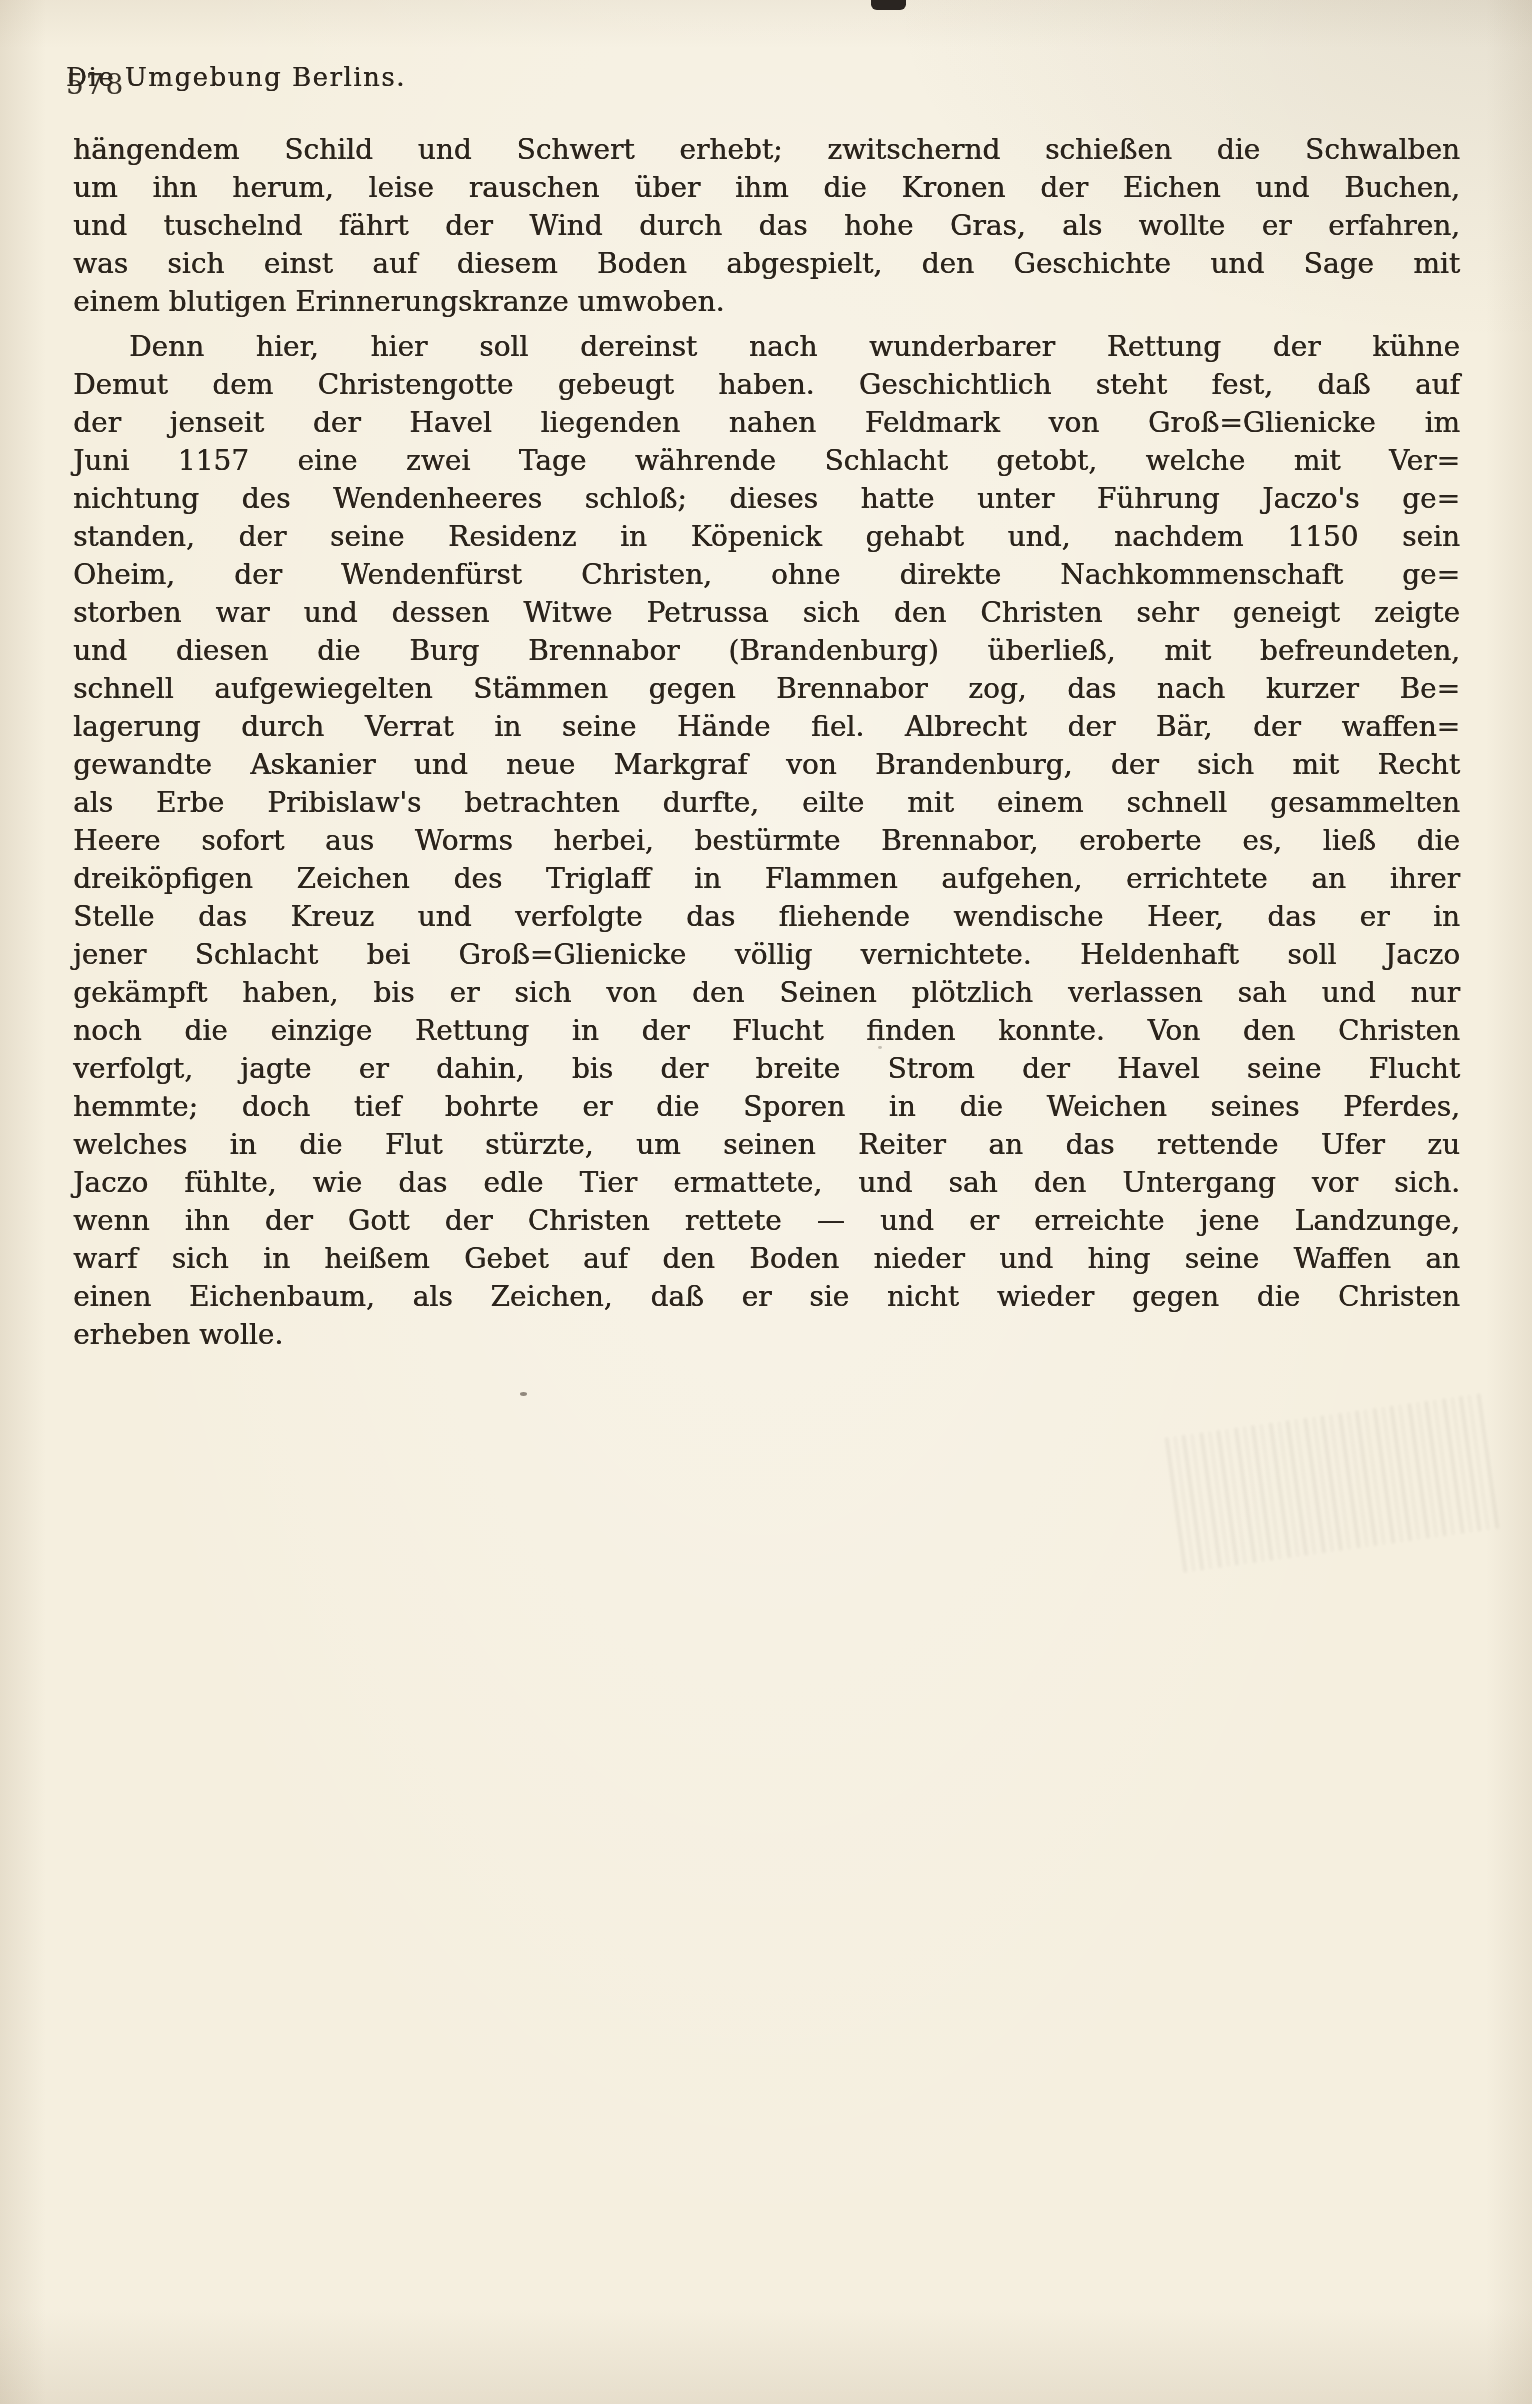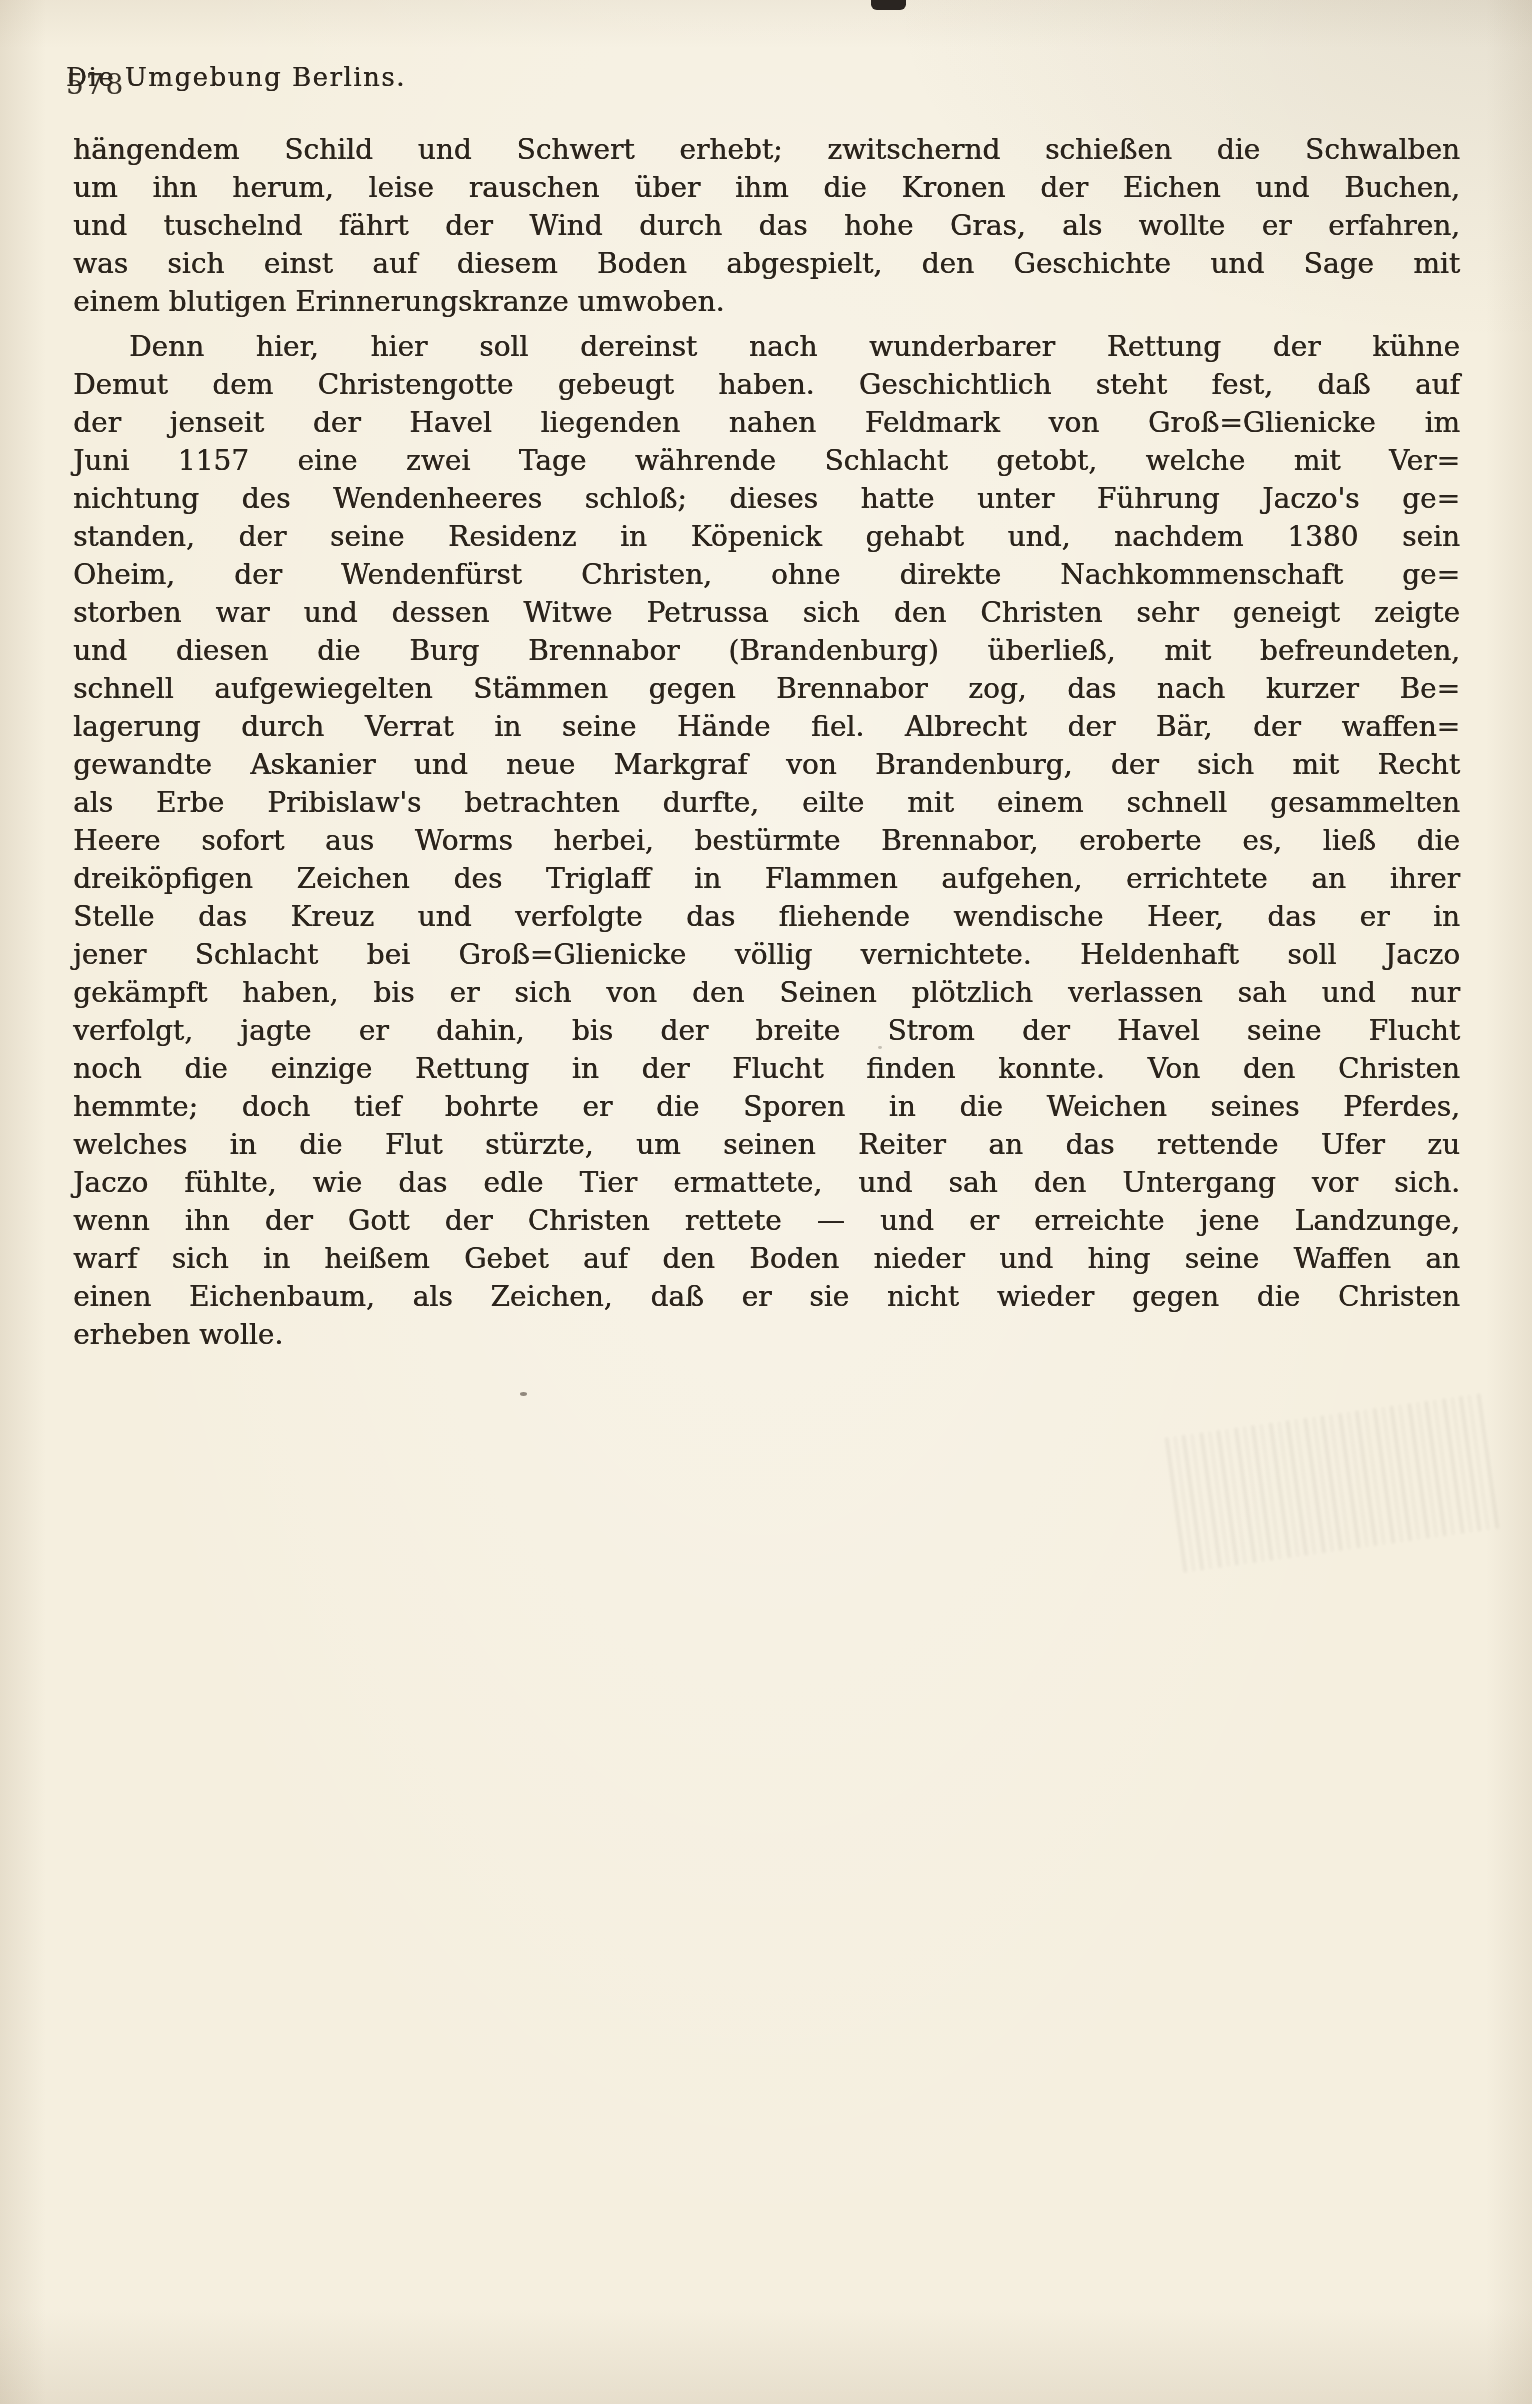--- a/index.html
+++ b/index.html
@@ -129,35 +129,35 @@
         <div class="line">und tuschelnd fährt der Wind durch das hohe Gras, als wollte er erfahren,</div>
         <div class="line">was sich einst auf diesem Boden abgespielt, den Geschichte und Sage mit</div>
         <div class="line last">einem blutigen Erinnerungskranze umwoben.</div>
       </div>
       <div class="paragraph">
         <div class="line indent">Denn hier, hier soll dereinst nach wunderbarer Rettung der kühne</div>
         <div class="line">Demut dem Christengotte gebeugt haben. Geschichtlich steht fest, daß auf</div>
         <div class="line">der jenseit der Havel liegenden nahen Feldmark von Groß=Glienicke im</div>
         <div class="line">Juni 1157 eine zwei Tage währende Schlacht getobt, welche mit Ver=</div>
         <div class="line">nichtung des Wendenheeres schloß; dieses hatte unter Führung Jaczo's ge=</div>
-        <div class="line">standen, der seine Residenz in Köpenick gehabt und, nachdem 1380 sein</div>
+        <div class="line">standen, der seine Residenz in Köpenick gehabt und, nachdem 1150 sein</div>
         <div class="line">Oheim, der Wendenfürst Christen, ohne direkte Nachkommenschaft ge=</div>
         <div class="line">storben war und dessen Witwe Petrussa sich den Christen sehr geneigt zeigte</div>
         <div class="line">und diesen die Burg Brennabor (Brandenburg) überließ, mit befreundeten,</div>
         <div class="line">schnell aufgewiegelten Stämmen gegen Brennabor zog, das nach kurzer Be=</div>
         <div class="line">lagerung durch Verrat in seine Hände fiel. Albrecht der Bär, der waffen=</div>
         <div class="line">gewandte Askanier und neue Markgraf von Brandenburg, der sich mit Recht</div>
         <div class="line">als Erbe Pribislaw's betrachten durfte, eilte mit einem schnell gesammelten</div>
         <div class="line">Heere sofort aus Worms herbei, bestürmte Brennabor, eroberte es, ließ die</div>
         <div class="line">dreiköpfigen Zeichen des Triglaff in Flammen aufgehen, errichtete an ihrer</div>
         <div class="line">Stelle das Kreuz und verfolgte das fliehende wendische Heer, das er in</div>
         <div class="line">jener Schlacht bei Groß=Glienicke völlig vernichtete. Heldenhaft soll Jaczo</div>
         <div class="line">gekämpft haben, bis er sich von den Seinen plötzlich verlassen sah und nur</div>
+        <div class="line">noch die einzige Rettung in der Flucht finden konnte. Von den Christen</div>
         <div class="line">verfolgt, jagte er dahin, bis der breite Strom der Havel seine Flucht</div>
-        <div class="line">noch die einzige Rettung in der Flucht finden konnte. Von den Christen</div>
         <div class="line">hemmte; doch tief bohrte er die Sporen in die Weichen seines Pferdes,</div>
         <div class="line">welches in die Flut stürzte, um seinen Reiter an das rettende Ufer zu</div>
         <div class="line">Jaczo fühlte, wie das edle Tier ermattete, und sah den Untergang vor sich.</div>
         <div class="line">wenn ihn der Gott der Christen rettete — und er erreichte jene Landzunge,</div>
         <div class="line">warf sich in heißem Gebet auf den Boden nieder und hing seine Waffen an</div>
         <div class="line">einen Eichenbaum, als Zeichen, daß er sie nicht wieder gegen die Christen</div>
         <div class="line last">erheben wolle.</div>
       </div>
     </div>
 

